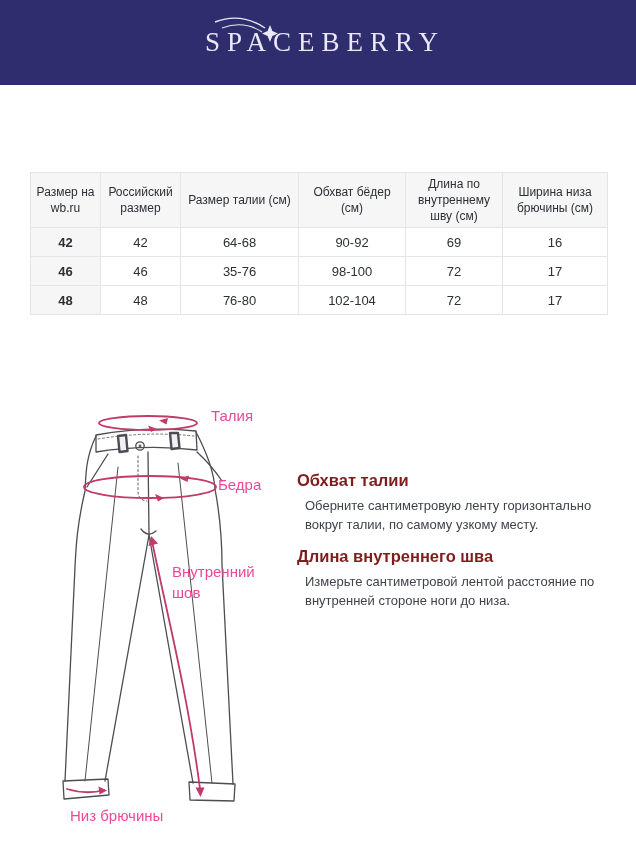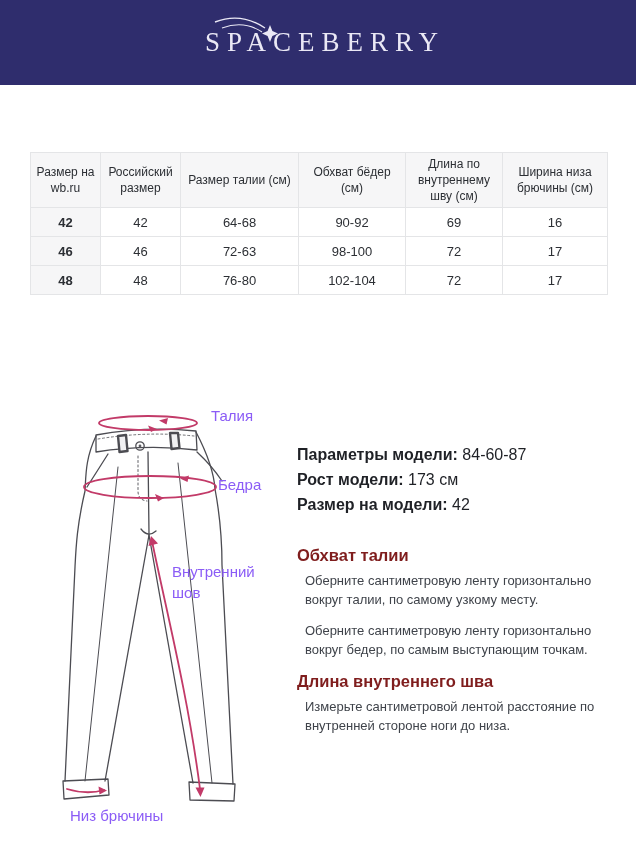--- a/index.html
+++ b/index.html
@@ -16,37 +16,37 @@
   }
   .logo { position:relative; display:inline-block; }
   .logo-text {
     font-family:"Liberation Serif", serif; font-size:27px; letter-spacing:7px;
     color:#eae8f5; font-weight:400; white-space:nowrap;margin-left:14px;
   }
   .logo-star { position:absolute; left:16px; top:-16px; pointer-events:none; }
 
   
   .size-table {
-    position:absolute; left:30px; top:152px; width:577px;
+    position:absolute; left:30px; top:172px; width:577px;
     border-collapse:collapse; table-layout:fixed;
   }
   .size-table th, .size-table td {
     border:1px solid #e4e5e7; text-align:center; vertical-align:middle;
     color:#2c2f34; padding:2px 4px;
   }
   .size-table th {
     background:#f6f6f7; font-weight:400; font-size:12px; line-height:1.35; height:50px;
   }
   .size-table td { font-size:13px; height:24px; background:#ffffff; }
   .size-table td.row-size { font-weight:700; background:#f6f6f7; }
 
   
   .diagram { position:absolute; left:30px; top:395px; width:262px; height:445px; }
   .diagram svg { position:absolute; left:0; top:0; display:block; }
-  .dlabel { position:absolute; font-size:15px; font-weight:500; color:#8b5cf6; }
+  .dlabel { position:absolute; font-size:15px; font-weight:500; color:#ec4899; }
   .dlabel.waist  { left:181px; top:12px; }
   .dlabel.hips   { left:188px; top:81px; }
   .dlabel.inseam { left:142px; top:166px; width:114px; line-height:21px; }
   .dlabel.hem    { left:40px;  top:412px; }
 
   
   .info-col { position:absolute; left:297px; top:442px; width:318px; }
   .model-line { font-size:16px; line-height:25px; color:#1f2126; }
   .model-line .lbl { font-weight:700; }
   .guides { margin-top:29px; }
@@ -93,21 +93,21 @@
         <td class="row-size">42</td>
         <td>42</td>
         <td>64-68</td>
         <td>90-92</td>
         <td>69</td>
         <td>16</td>
       </tr>
       <tr>
         <td class="row-size">46</td>
         <td>46</td>
-        <td>72-63</td>
+        <td>35-76</td>
         <td>98-100</td>
         <td>72</td>
         <td>17</td>
       </tr>
       <tr>
         <td class="row-size">48</td>
         <td>48</td>
         <td>76-80</td>
         <td>102-104</td>
         <td>72</td>
@@ -170,42 +170,27 @@
         <polygon points="77,395.5 68.5,391.5 69.5,399.5"></polygon>
       </g>
     </svg>
     <div class="dlabel waist">Талия</div>
     <div class="dlabel hips">Бедра</div>
     <div class="dlabel inseam">Внутренний шов</div>
     <div class="dlabel hem">Низ брючины</div>
   </div>
 
   <div class="info-col">
-    <div class="model-info">
-      <div class="model-line">
-        <span class="lbl">Параметры модели:</span>
-        <span class="val">84-60-87</span>
-      </div>
-      <div class="model-line">
-        <span class="lbl">Рост модели:</span>
-        <span class="val">173 см</span>
-      </div>
-      <div class="model-line">
-        <span class="lbl">Размер на модели:</span>
-        <span class="val">42</span>
-      </div>
-    </div>
 
     <div class="guides">
       <div class="guide">
         <h3>Обхват талии</h3>
         <p>Оберните сантиметровую ленту горизонтально вокруг талии, по самому узкому месту.</p>
       </div>
       <div class="guide">
-        <p>Оберните сантиметровую ленту горизонтально вокруг бедер, по самым выступающим точкам.</p>
       </div>
       <div class="guide">
         <h3>Длина внутреннего шва</h3>
         <p>Измерьте сантиметровой лентой расстояние по внутренней стороне ноги до низа.</p>
       </div>
     </div>
   </div>
 
 </div>
 

